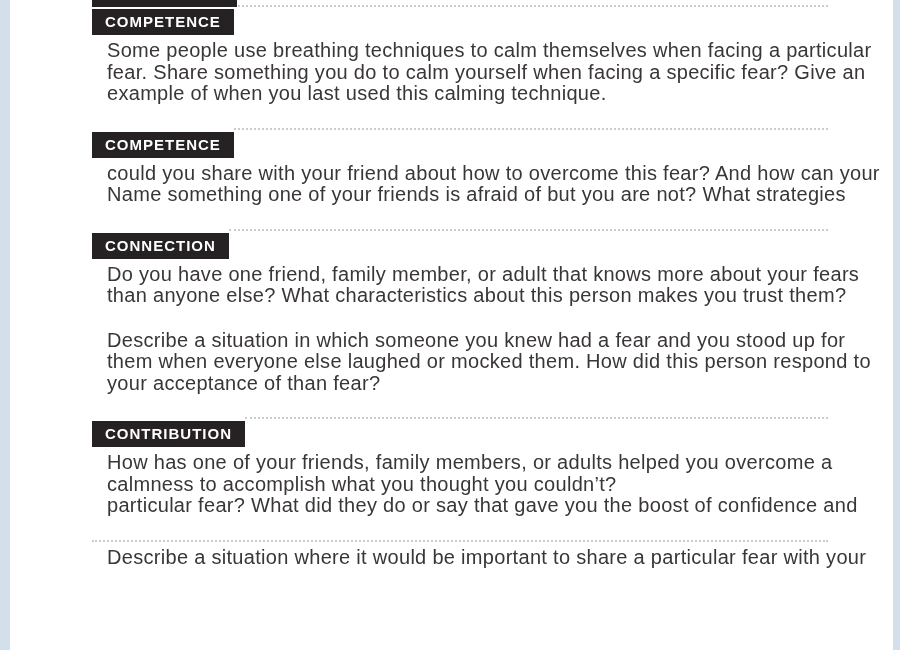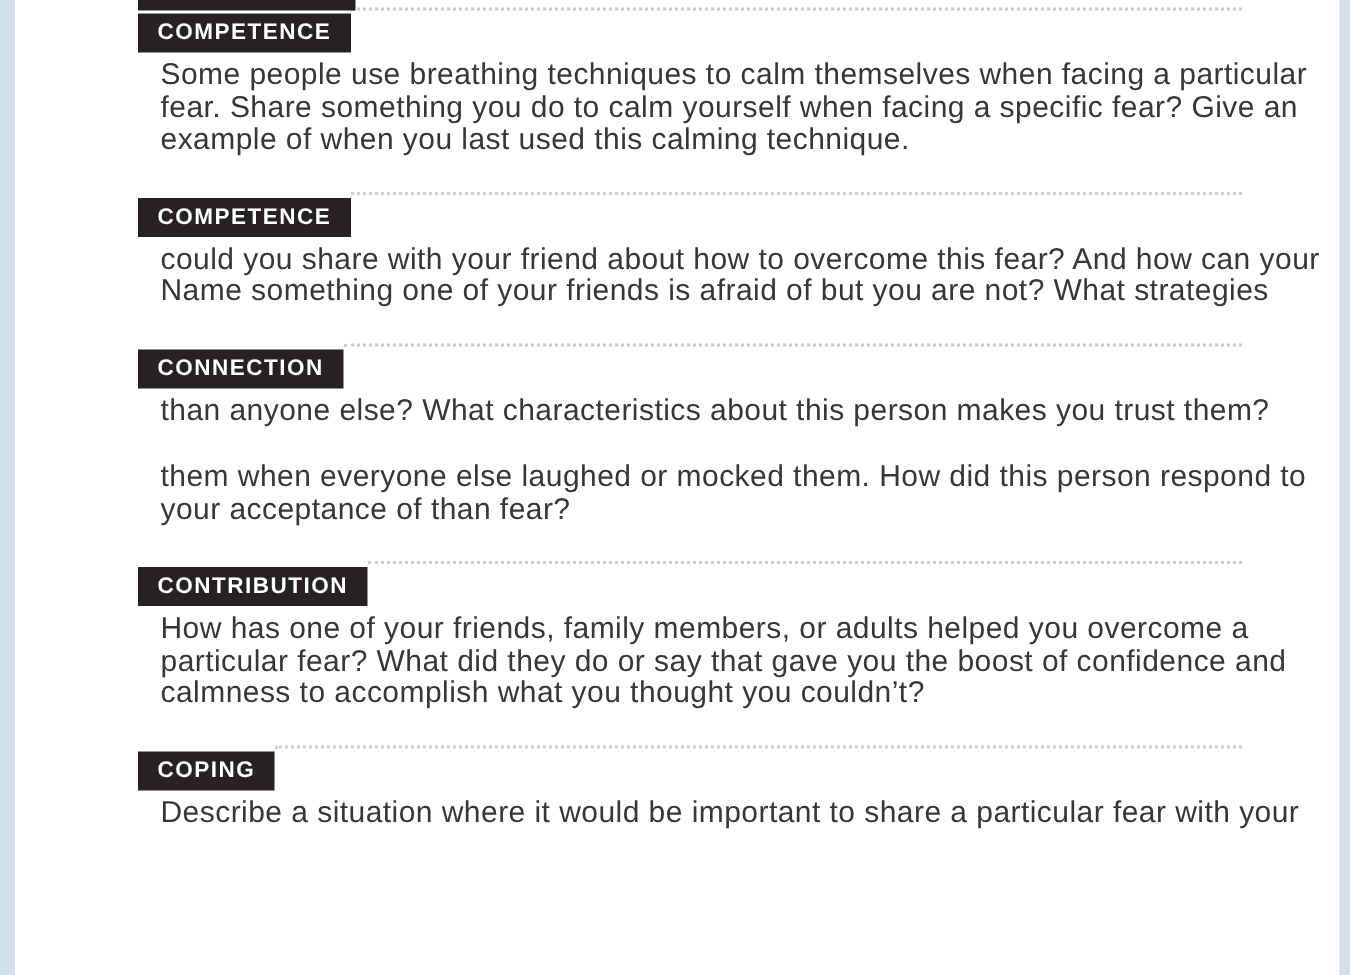--- a/index.html
+++ b/index.html
@@ -74,46 +74,47 @@
           <div>Name something one of your friends is afraid of but you are not? What strategies</div>
         </div>
   </section>
 
   <section class="section">
     <div class="section-header">
       <span class="badge">CONNECTION</span>
       <span class="leader"></span>
     </div>
     <div class="section-text">
+          <div>Do you have one friend, family member, or adult that knows more about your fears</div>
           <div>than anyone else? What characteristics about this person makes you trust them?</div>
         </div>
   </section>
 
   <section class="section">
     <div class="section-text">
+          <div>Describe a situation in which someone you knew had a fear and you stood up for</div>
           <div>them when everyone else laughed or mocked them. How did this person respond to</div>
           <div>your acceptance of than fear?</div>
         </div>
   </section>
 
   <section class="section">
     <div class="section-header">
       <span class="badge">CONTRIBUTION</span>
       <span class="leader"></span>
     </div>
     <div class="section-text">
           <div>How has one of your friends, family members, or adults helped you overcome a</div>
+          <div>calmness to accomplish what you thought you couldn’t?</div>
           <div>particular fear? What did they do or say that gave you the boost of confidence and</div>
-          <div>calmness to accomplish what you thought you couldn’t?</div>
         </div>
   </section>
 
   <section class="section">
     <div class="section-header">
-      <span class="badge">COPING</span>
       <span class="leader"></span>
     </div>
     <div class="section-text">
           <div>Describe a situation where it would be important to share a particular fear with your</div>
         </div>
   </section>
 </div>
 </div>
 
 </body></html>

